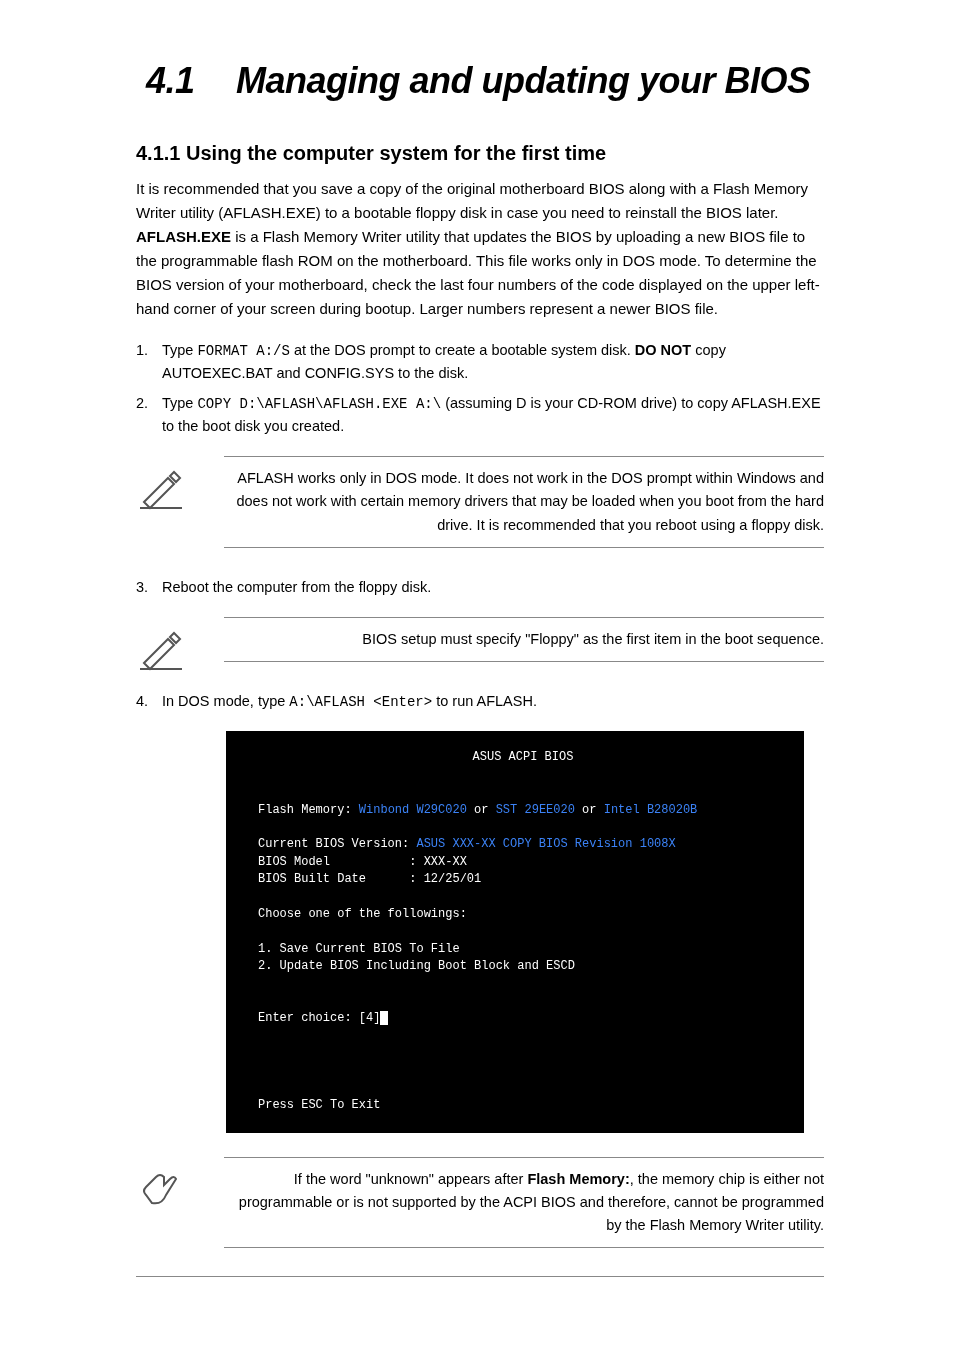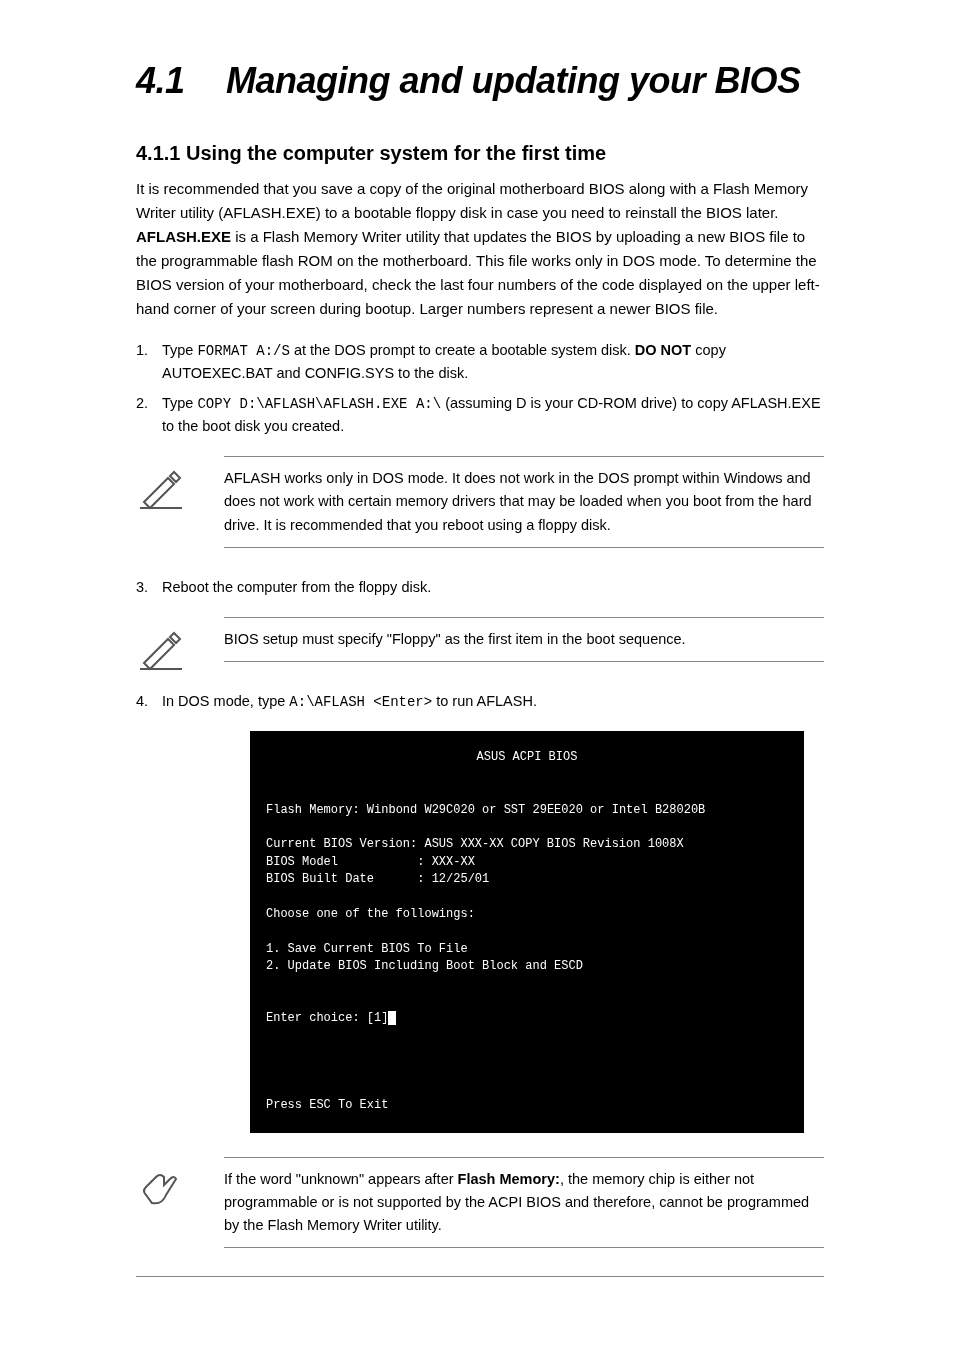--- a/index.html
+++ b/index.html
@@ -22,20 +22,21 @@
       font-size: 36px;
       font-weight: 900;
       font-style: italic;
       letter-spacing: -0.5px;
       margin-bottom: 40px;
       font-family: Arial, sans-serif;
     }
     .main-heading .num {
       display: inline-block;
       width: 90px;
+      margin-left: 10px;
     }
     .sub-heading {
       font-size: 20px;
       font-weight: bold;
       margin-bottom: 12px;
     }
     .body-text {
       font-size: 15px;
       line-height: 1.6;
       margin-bottom: 18px;
@@ -54,20 +55,21 @@
       flex-shrink: 0;
     }
     .monospace {
       font-family: "Courier New", monospace;
       font-weight: normal;
       font-size: 14px;
     }
     .note-block {
       position: relative;
       margin: 4px 0 28px 0;
+      text-align: right;
     }
     .note-block .rule {
       border: none;
       border-top: 1px solid #888;
       margin: 0 0 0 88px;
     }
     .note-block .note-body {
       margin-left: 88px;
       padding: 10px 0;
       font-size: 14.5px;
@@ -80,30 +82,30 @@
       top: 8px;
       width: 50px;
       height: 50px;
     }
     .terminal {
       background: #000;
       color: #fff;
       font-family: "Courier New", monospace;
       font-size: 12px;
       line-height: 1.45;
-      padding: 18px 16px 18px 16px;
-      margin: 0 20px 0 114px;
+      padding: 18px 16px 18px 32px;
+      margin: 0 20px 0 90px;
       white-space: pre;
     }
     .terminal .center {
       text-align: center;
       display: block;
     }
     .terminal .hl {
-      color: #ffffff;
+      color: #3b82f6;
       text-align: right;
     }
     .terminal .cursor {
       background: #fff;
       color: #000;
     }
     .footer-rule {
       border: none;
       border-top: 1px solid #888;
       margin: 0 130px 0 136px;
@@ -176,21 +178,21 @@
 <span>Current BIOS Version:</span> <span class="hl">ASUS XXX-XX COPY BIOS Revision 1008X</span>
 <span>BIOS Model</span>           <span>: XXX-XX</span>
 <span>BIOS Built Date</span>      <span>: 12/25/01</span>
 
 <span>Choose one of the followings:</span>
 
 <span>1. Save Current BIOS To File</span>
 <span>2. Update BIOS Including Boot Block and ESCD</span>
 
 
-<span>Enter choice: [1]</span><span class="cursor"> </span>
+<span>Enter choice: [4]</span><span class="cursor"> </span>
 
 
 
 
 <span>Press ESC To Exit</span></div>
 
   <div class="note-block" style="margin-top:24px;">
     <svg class="note-icon" viewBox="0 0 50 50">
       <path d="M10 30 Q6 26 10 22 L20 12 Q24 8 28 12 L28 20 L34 14 Q38 10 40 14 L30 30 Q26 40 16 38 Z" fill="none" stroke="#555" stroke-width="2"></path>
     </svg>

